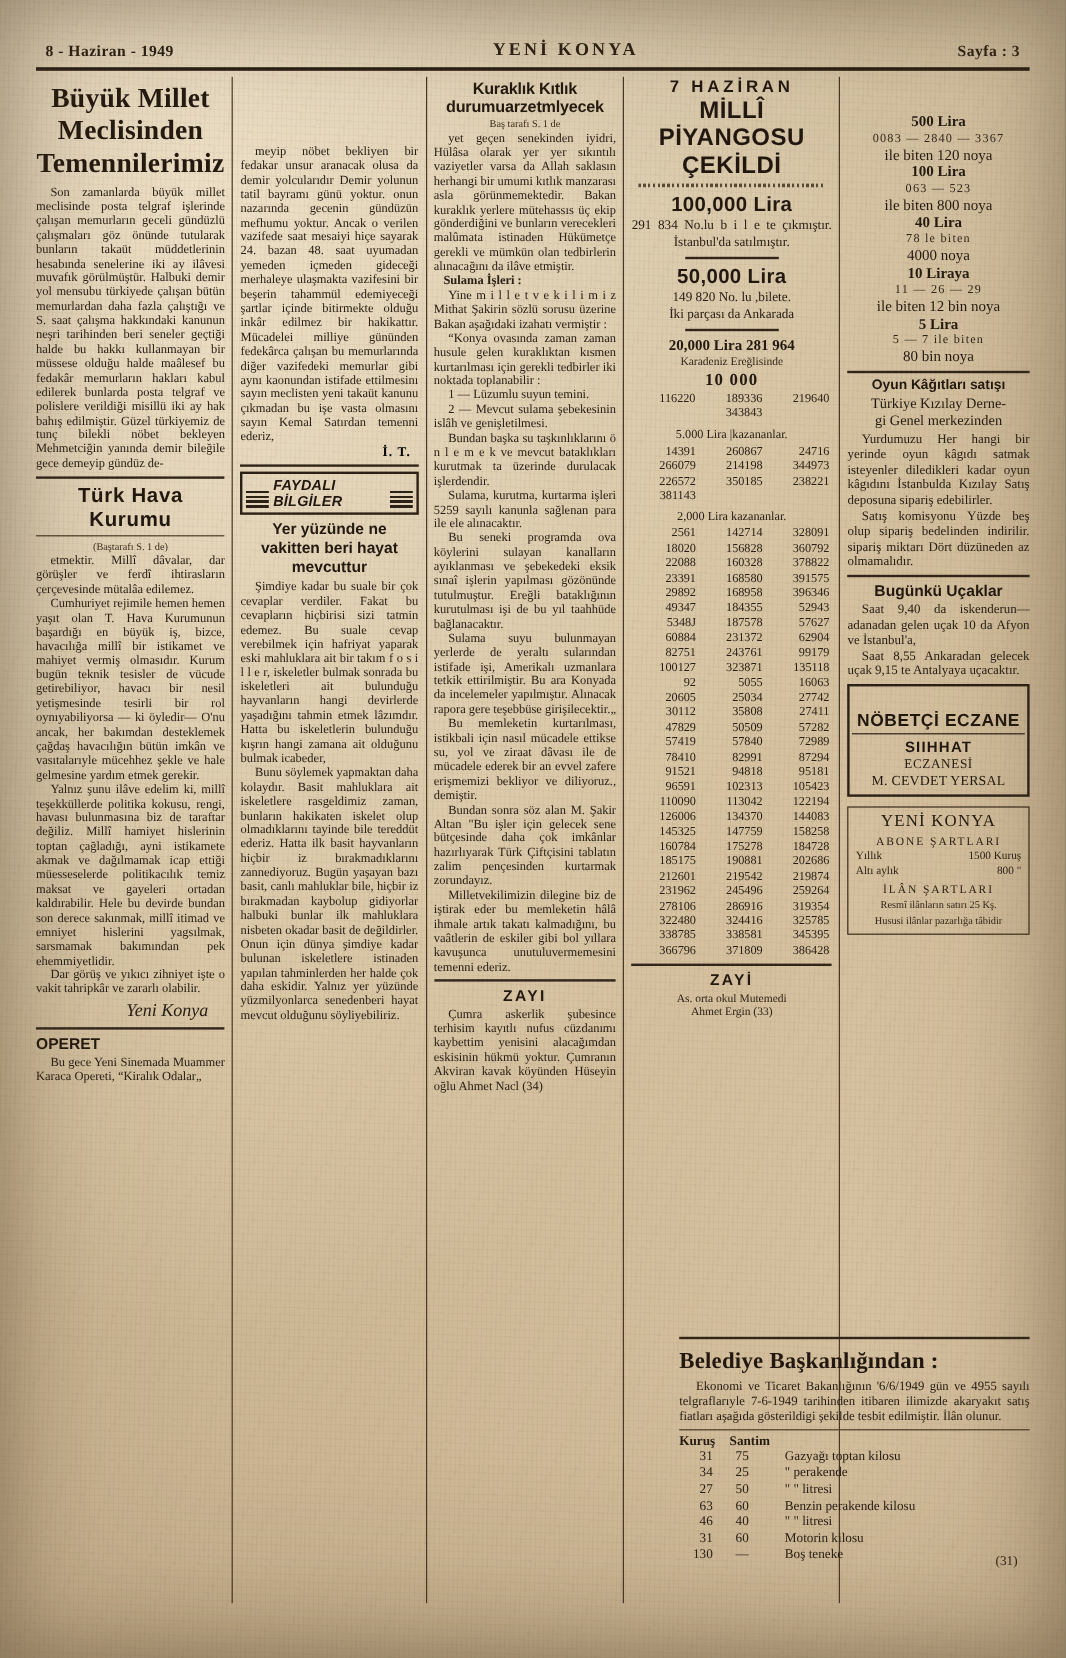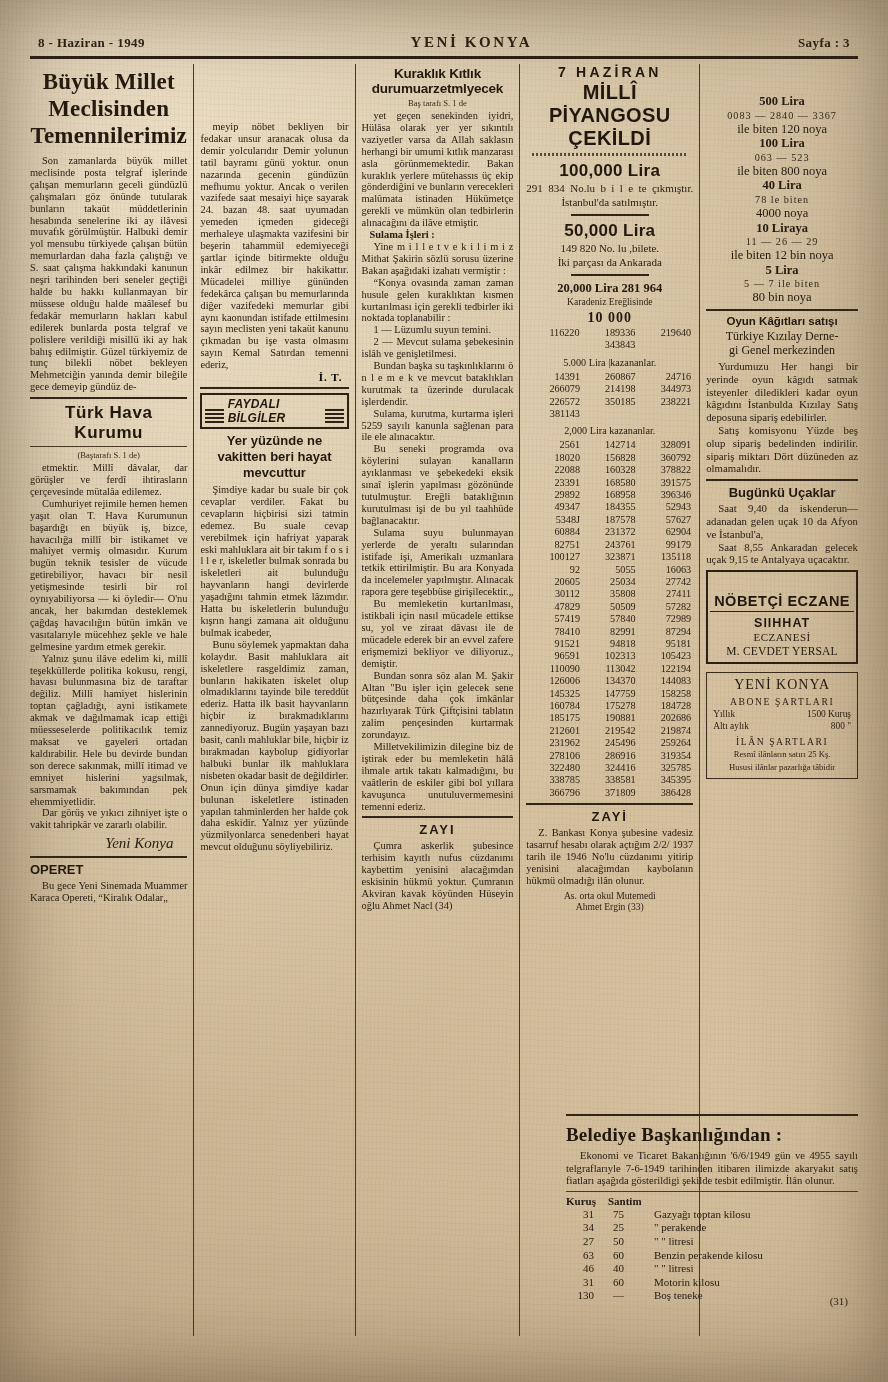--- a/index.html
+++ b/index.html
@@ -416,23 +416,20 @@
               <tr>
                 <td>366796</td>
                 <td>371809</td>
                 <td>386428</td>
               </tr>
             </tbody>
           </table>
 
       <div class="rule-med"></div>
       <div class="zayi-h">ZAYİ</div>
-      <div class="body-txt">
-        <p>Z. Bankası Konya şubesine vadesiz tasarruf hesabı olarak açtığım 2/2/ 1937 tarih ile 1946 No'lu cüzdanımı yitirip yenisini alacağımdan kaybolanın hükmü olmadığı ilân olunur.</p>
-      </div>
       <div style="font-size:9.6px;text-align:center;color:#2e2217;margin-top:3px;">As. orta okul Mutemedi</div>
       <div style="font-size:9.6px;text-align:center;color:#2e2217;">Ahmet Ergin (33)</div>
     </div>
 
     <div class="vdiv"></div>
 
     <div class="col c5">
       <div style="height:30px"></div>
       <div>
             <div>

